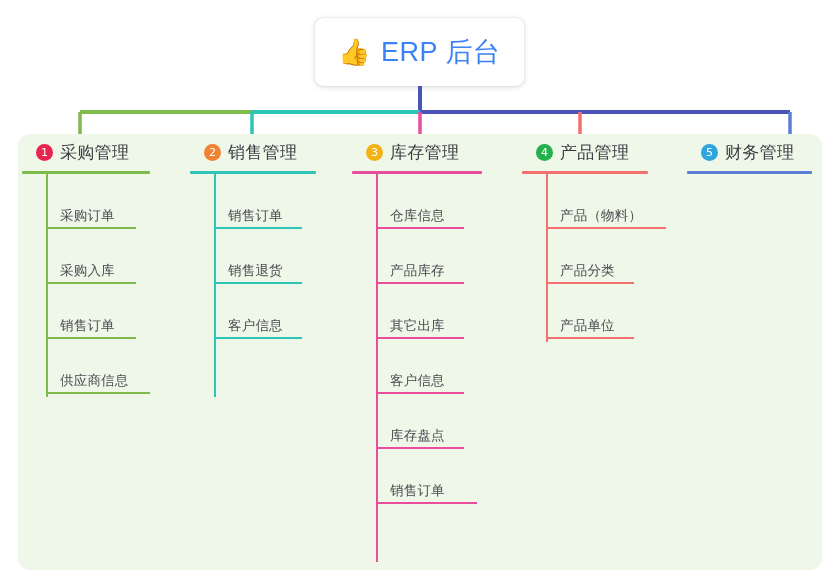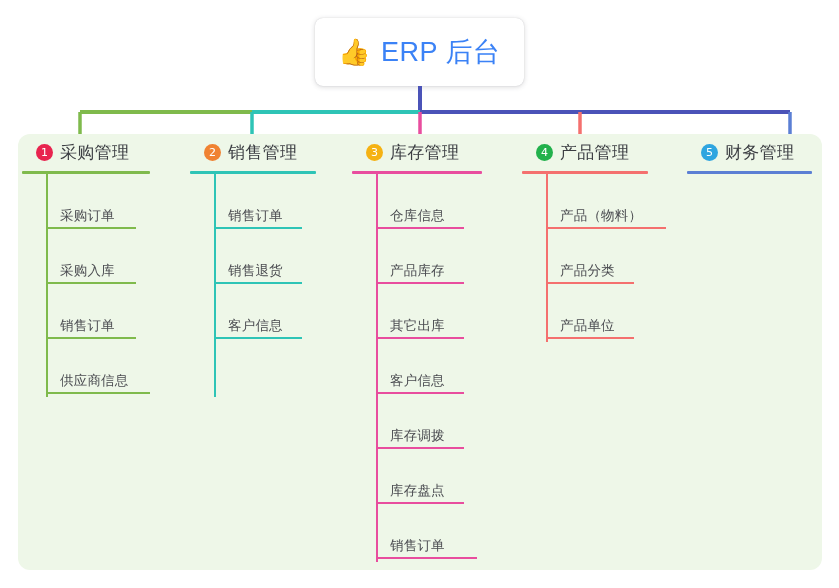--- a/index.html
+++ b/index.html
@@ -241,24 +241,20 @@
           </div>
           <div class="item">
             <span class="item-label">其它出库</span>
             <div class="item-rule" style="width: 88px; background: rgb(232, 77, 158);"></div>
           </div>
           <div class="item">
             <span class="item-label">客户信息</span>
             <div class="item-rule" style="width: 88px; background: rgb(232, 77, 158);"></div>
           </div>
           <div class="item">
-            <span class="item-label">库存调拨</span>
-            <div class="item-rule" style="width: 88px; background: rgb(232, 77, 158);"></div>
-          </div>
-          <div class="item">
             <span class="item-label">库存盘点</span>
             <div class="item-rule" style="width: 88px; background: rgb(232, 77, 158);"></div>
           </div>
           <div class="item">
             <span class="item-label">销售订单</span>
             <div class="item-rule" style="width: 101px; background: rgb(232, 77, 158);"></div>
           </div>
         </div>
       </div>
       <div class="col" style="left: 500px; width: 160px;">

